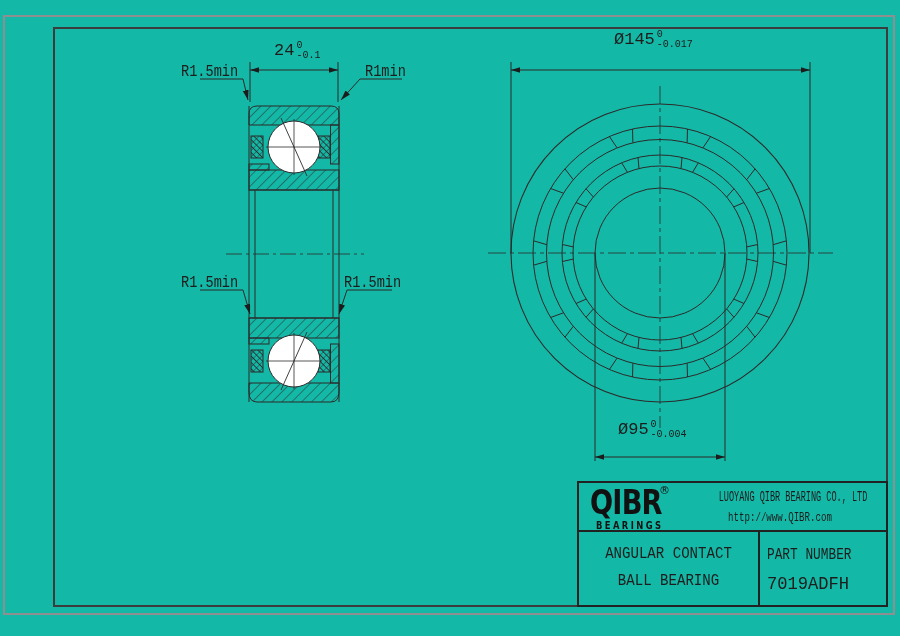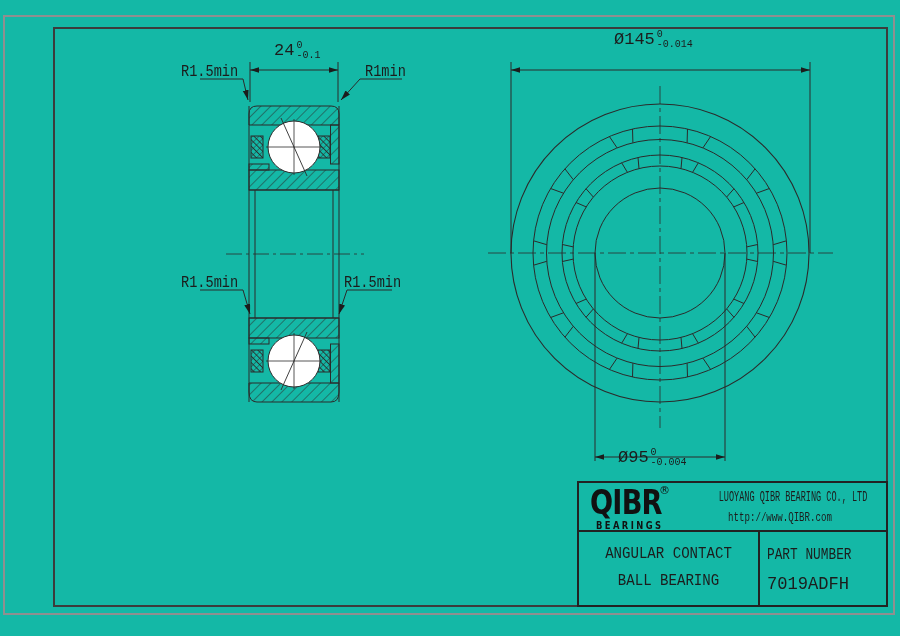--- a/index.html
+++ b/index.html
@@ -201,25 +201,25 @@
 
   <div class="txt cad rlabel" style="left:181px;top:63px;">R1.5min</div>
   <div class="txt cad rlabel" style="left:365px;top:63px;">R1min</div>
   <div class="txt cad rlabel" style="left:181px;top:274px;">R1.5min</div>
   <div class="txt cad rlabel" style="left:344px;top:274px;">R1.5min</div>
 
   <div class="txt cad dim" style="left:614px;top:31px;">
     <span>Ø145</span>
     <span class="tolstack">
       <span>0</span>
-      <span>-0.014</span>
+      <span>-0.017</span>
     </span>
   </div>
 
-  <div class="txt cad dim" style="left:618px;top:449px;">
+  <div class="txt cad dim" style="left:618px;top:421px;">
     <span>Ø95</span>
     <span class="tolstack">
       <span>0</span>
       <span>-0.004</span>
     </span>
   </div>
 
   <div class="tblock"></div>
   <div class="tb-hdiv"></div>
   <div class="tb-vdiv"></div>

